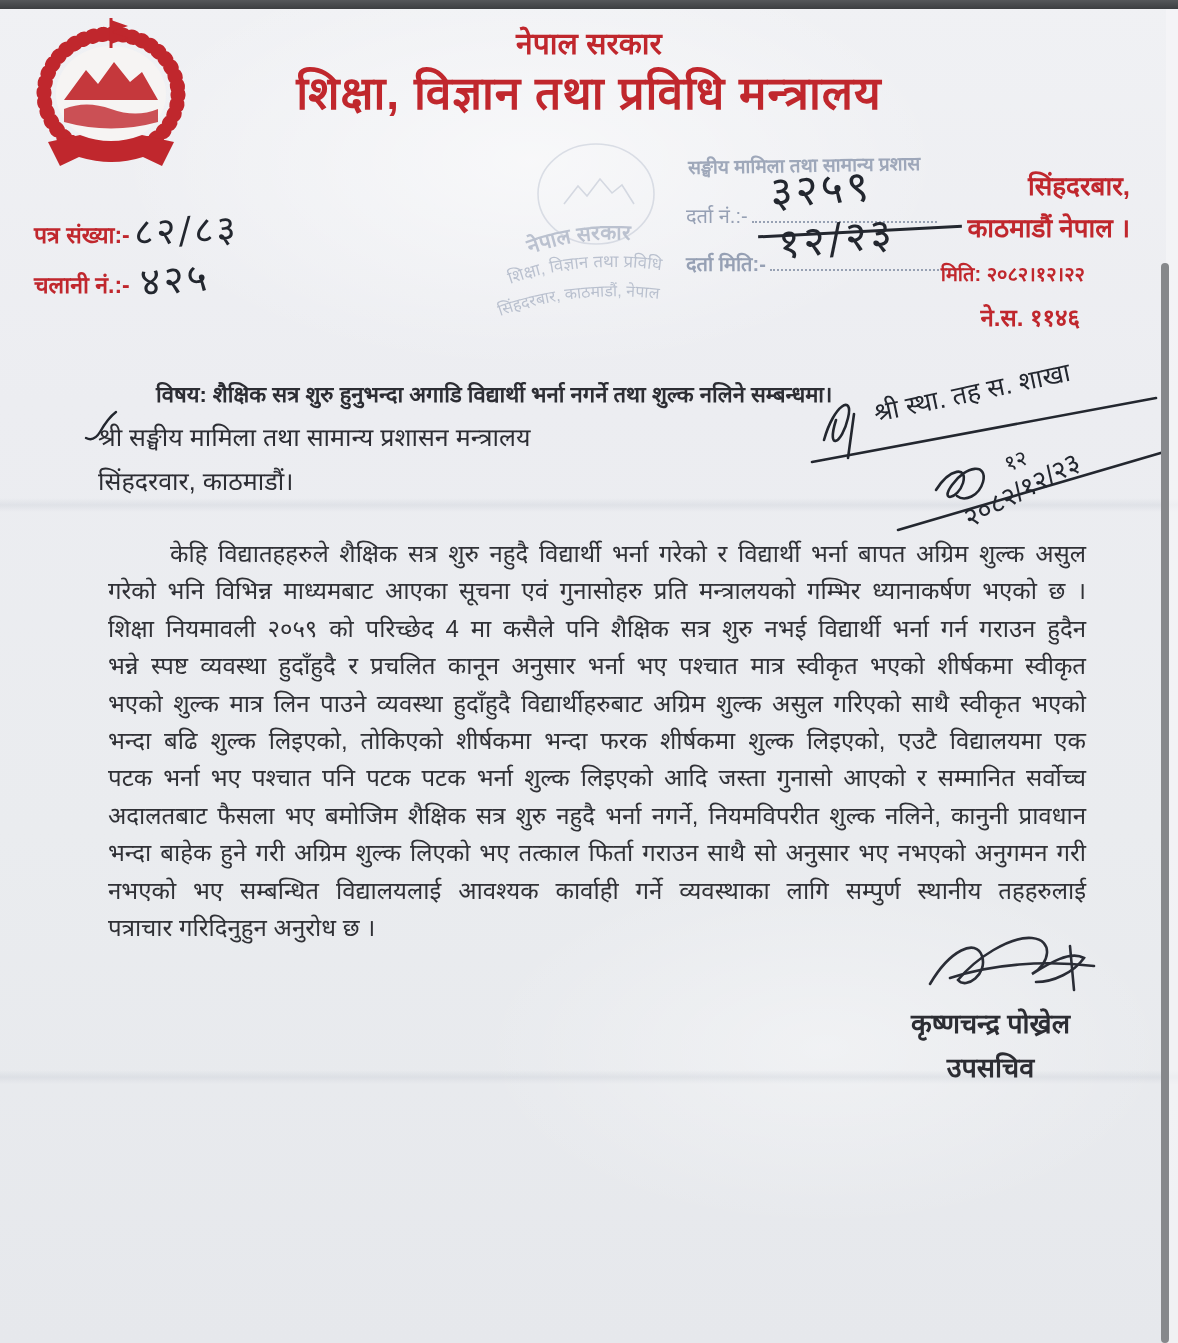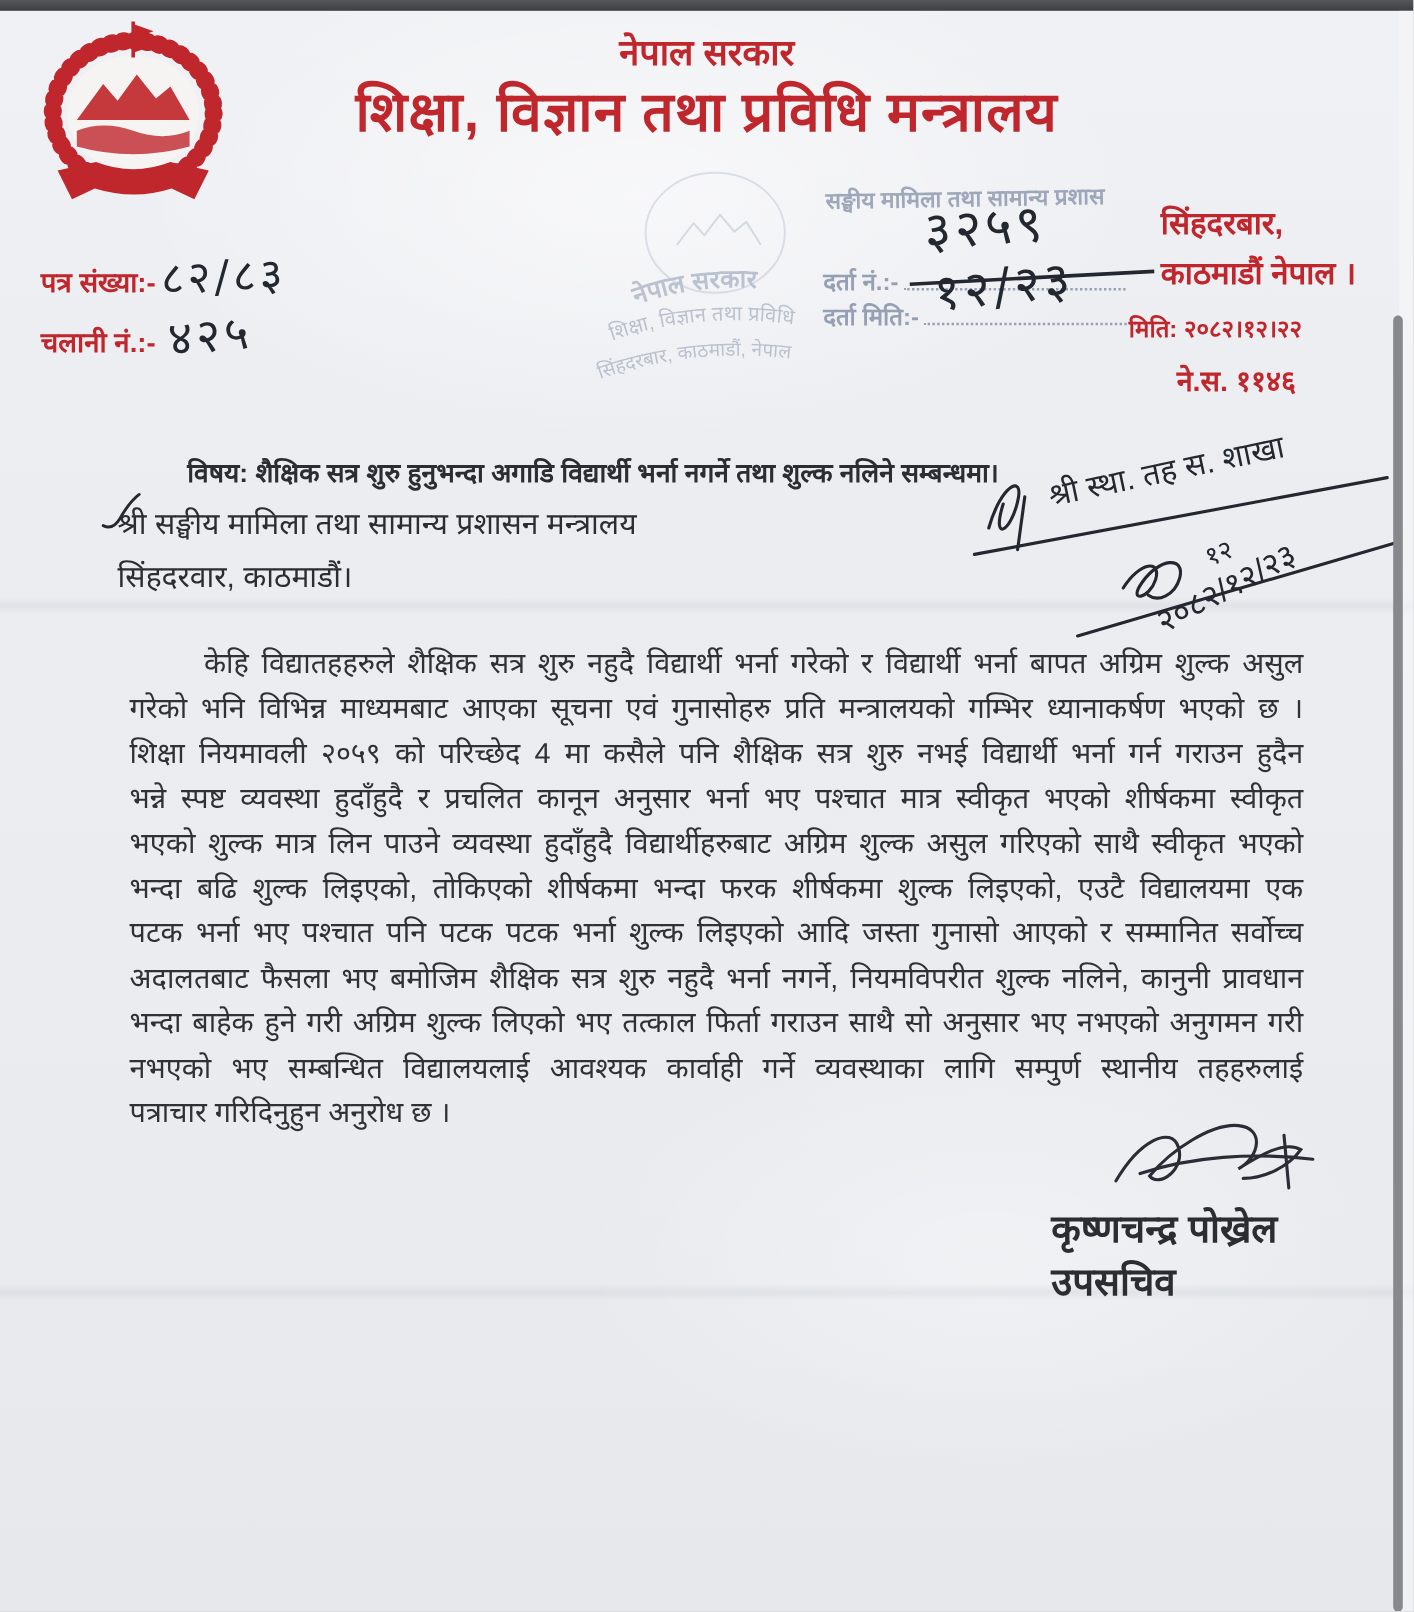--- a/index.html
+++ b/index.html
@@ -26,43 +26,43 @@
   .ref-block{position:absolute;left:34px;top:203px;}
   .ref-row{position:relative;height:48px;white-space:nowrap;}
   .ref-label{font-size:23px;font-weight:700;color:#c0272d;}
   .hw{font-family:"DejaVu Serif","Liberation Serif",serif;color:#23272f;letter-spacing:3px;}
   .hw-letter-no{display:inline-block;font-size:37px;transform:rotate(-2deg);margin-left:4px;}
   .hw-dispatch-no{display:inline-block;font-size:39px;transform:rotate(-5deg);margin-left:10px;}
   
   .reg-block{position:absolute;left:686px;top:150px;width:310px;height:160px;}
   .stamp-ink{color:#96a0b4;}
   .reg-stamp-line{position:absolute;left:2px;top:2px;font-size:19px;font-weight:600;transform:rotate(-1deg);opacity:.9;white-space:nowrap;}
-  .reg-row1{position:absolute;left:0;top:52px;font-size:20px;font-weight:700;white-space:nowrap;margin-top:19px;}
+  .reg-row1{position:absolute;left:0;top:52px;font-size:20px;font-weight:400;white-space:nowrap;}
   .reg-row2{position:absolute;left:0;top:100px;font-size:20px;font-weight:600;white-space:nowrap;}
   .leader{display:inline-block;width:185px;border-bottom:2px dotted #97a1b3;height:13px;margin-left:4px;}
   .hw-reg-no{position:absolute;left:84px;top:8px;font-size:43px;transform:rotate(-4deg);}
   .hw-reg-underline{position:absolute;left:72px;top:80px;width:204px;height:0;border-bottom:3px solid #23272f;transform:rotate(-3deg);}
   .hw-reg-date{position:absolute;left:92px;top:58px;font-size:42px;transform:rotate(-6deg);}
   
-  .addr-block{position:absolute;right:48px;top:165px;font-size:26px;font-weight:700;line-height:42px;white-space:nowrap;}
+  .addr-block{position:absolute;right:48px;top:165px;text-align:right;font-size:26px;font-weight:700;line-height:42px;white-space:nowrap;}
   .miti-line{position:absolute;right:93px;top:260px;font-size:20px;font-weight:700;white-space:nowrap;}
   .era-line{position:absolute;right:98px;top:300px;font-size:24px;font-weight:600;white-space:nowrap;text-align:center;}
   
   .subject{position:absolute;left:156px;top:346px;width:900px;font-size:22px;font-weight:650;color:#2c2d33;margin-top:32px;}
   .recipient{position:absolute;left:98px;top:415px;font-size:25px;font-weight:400;line-height:44px;color:#2c2d33;}
   .tick{position:absolute;left:84px;top:408px;}
   .hand-note{position:absolute;left:802px;top:358px;}
   
   .body-text{position:absolute;left:108px;top:535px;width:978px;font-size:24px;color:#303136;}
   .bline{height:37.4px;line-height:37.4px;text-align:justify;text-align-last:justify;white-space:nowrap;overflow:visible;}
   .bline.first{text-indent:62px;}
   .bline.last{text-align-last:left;}
   
   .sig{position:absolute;left:922px;top:928px;}
-  .signer{position:absolute;right:107px;top:1002px;width:195px;font-size:32px;font-weight:650;color:#2c2d33;line-height:44px;}
+  .signer{position:absolute;right:90px;top:1002px;width:195px;text-align:center;font-size:27px;font-weight:650;color:#2c2d33;line-height:44px;}
   
   .cc{position:absolute;left:104px;top:1112px;font-style:italic;color:#33343a;}
   .cc-head{font-size:26px;font-weight:700;height:45px;}
   .cc-item1{font-size:25px;font-weight:650;height:43px;}
   .cc-item2{font-size:25px;font-weight:750;height:42px;}
   .cc-item2 .cc-rest{font-size:22px;font-weight:500;margin-left:14px;}
   .cc-cont{font-size:22px;font-weight:500;}
   
   .scroll-track{position:absolute;right:0;top:9px;width:12px;height:1334px;background:rgba(246,247,248,.6);}
   .scroll-thumb{position:absolute;left:1161px;top:263px;width:8px;height:1080px;background:#86888b;border-radius:5px;}

